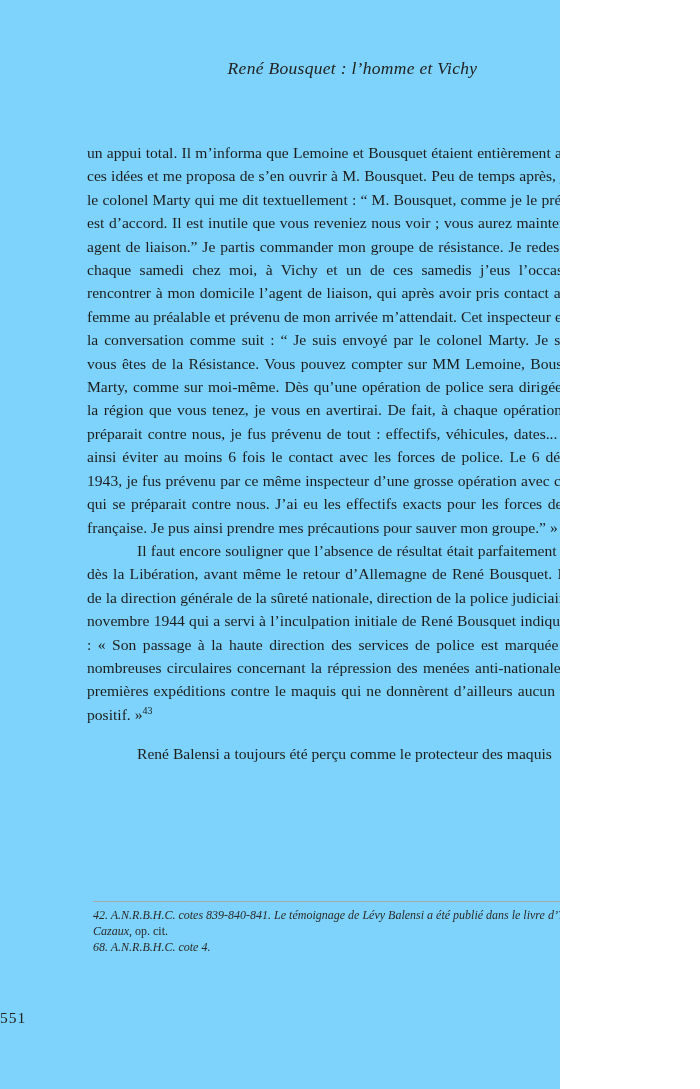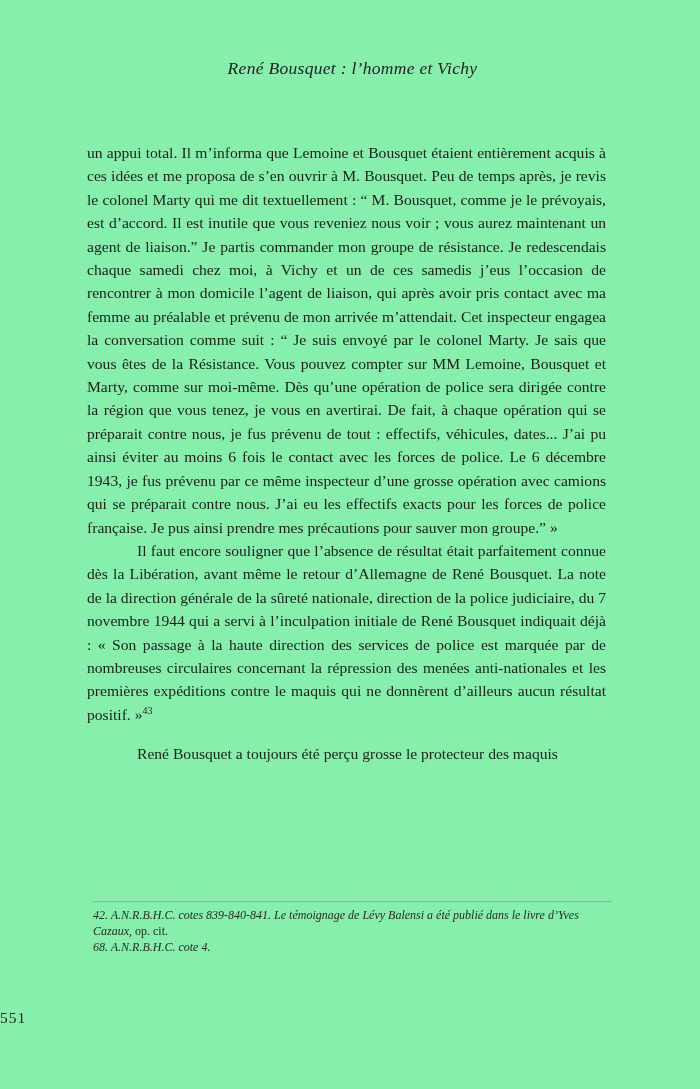--- a/index.html
+++ b/index.html
@@ -2,23 +2,23 @@
 <html><head>
 <meta charset="utf-8">
 <style>
   html, body {
     margin: 0;
     padding: 0;
     background: #ffffff;
   }
   .page {
     position: relative;
-    width: 700px;
+    width: 560px;
     height: 1089px;
-    background: #86efac;
+    background: #7dd3fc;
     overflow: hidden;
     font-family: "Liberation Serif", serif;
     color: #1e1e1e;
   }
   .running-title {
     position: absolute;
     top: 58px;
     left: 93px;
     width: 519px;
     text-align: center;
@@ -94,21 +94,21 @@
 
   <div class="running-title">René Bousquet : l’homme et Vichy</div>
 
   <div class="body-text">
 
     <p><span>un appui total. Il m’informa que Lemoine et Bousquet étaient entièrement acquis à ces idées et me proposa de s’en ouvrir à M. Bousquet. Peu de temps après, je revis le colonel Marty qui me dit textuellement : “ M. Bousquet, comme je le prévoyais, est d’accord. Il est inutile que vous reveniez nous voir ; vous aurez maintenant un agent de liaison.” Je partis commander mon groupe de résistance. Je redescendais chaque samedi chez moi, à Vichy et un de ces samedis j’eus l’occasion de rencontrer à mon domicile l’agent de liaison, qui après avoir pris contact avec ma femme au préalable et prévenu de mon arrivée m’attendait. Cet inspecteur engagea la conversation comme suit : “ Je suis envoyé par le colonel Marty. Je sais que vous êtes de la Résistance. Vous pouvez compter sur MM Lemoine, Bousquet et Marty, comme sur moi-même. Dès qu’une opération de police sera dirigée contre la région que vous tenez, je vous en avertirai. De fait, à chaque opération qui se préparait contre nous, je fus prévenu de tout : effectifs, véhicules, dates... J’ai pu ainsi éviter au moins 6 fois le contact avec les forces de police. Le 6 décembre 1943, je fus prévenu par ce même inspecteur d’une grosse opération avec camions qui se préparait contre nous. J’ai eu les effectifs exacts pour les forces de police française. Je pus ainsi prendre mes précautions pour sauver mon groupe.” »</span></p>
 
 
     <p class="para-indent"><span>Il faut encore souligner que l’absence de résultat était parfaitement connue dès la Libération, avant même le retour d’Allemagne de René Bousquet. La note de la direction générale de la sûreté nationale, direction de la police judiciaire, du 7 novembre 1944 qui a servi à l’inculpation initiale de René Bousquet indiquait déjà : « Son passage à la haute direction des services de police est marquée par de nombreuses circulaires concernant la répression des menées anti-nationales et les premières expéditions contre le maquis qui ne donnèrent d’ailleurs aucun résultat positif. »</span><sup class="fn-ref">43</sup></p>
 
-    <p class="para-indent gap-before-xs"><span>René Bousquet a toujours été perçu grosse le protecteur des maquis</span></p>
+    <p class="para-indent gap-before-xs"><span>René Balensi a toujours été perçu comme le protecteur des maquis</span></p>
 
   </div>
 
   <div class="footnote-block">
     <hr class="footnote-rule">
     <p class="footnote-item"><span>42. A.N.R.B.H.C. cotes 839-840-841. Le témoignage de Lévy Balensi a été publié dans le livre d’Yves Cazaux,</span><span class="fn-roman"> op. cit.</span></p>
     <p class="footnote-item"><span>68. A.N.R.B.H.C. cote 4.</span></p>
   </div>
 
   <div class="page-number">551</div>

